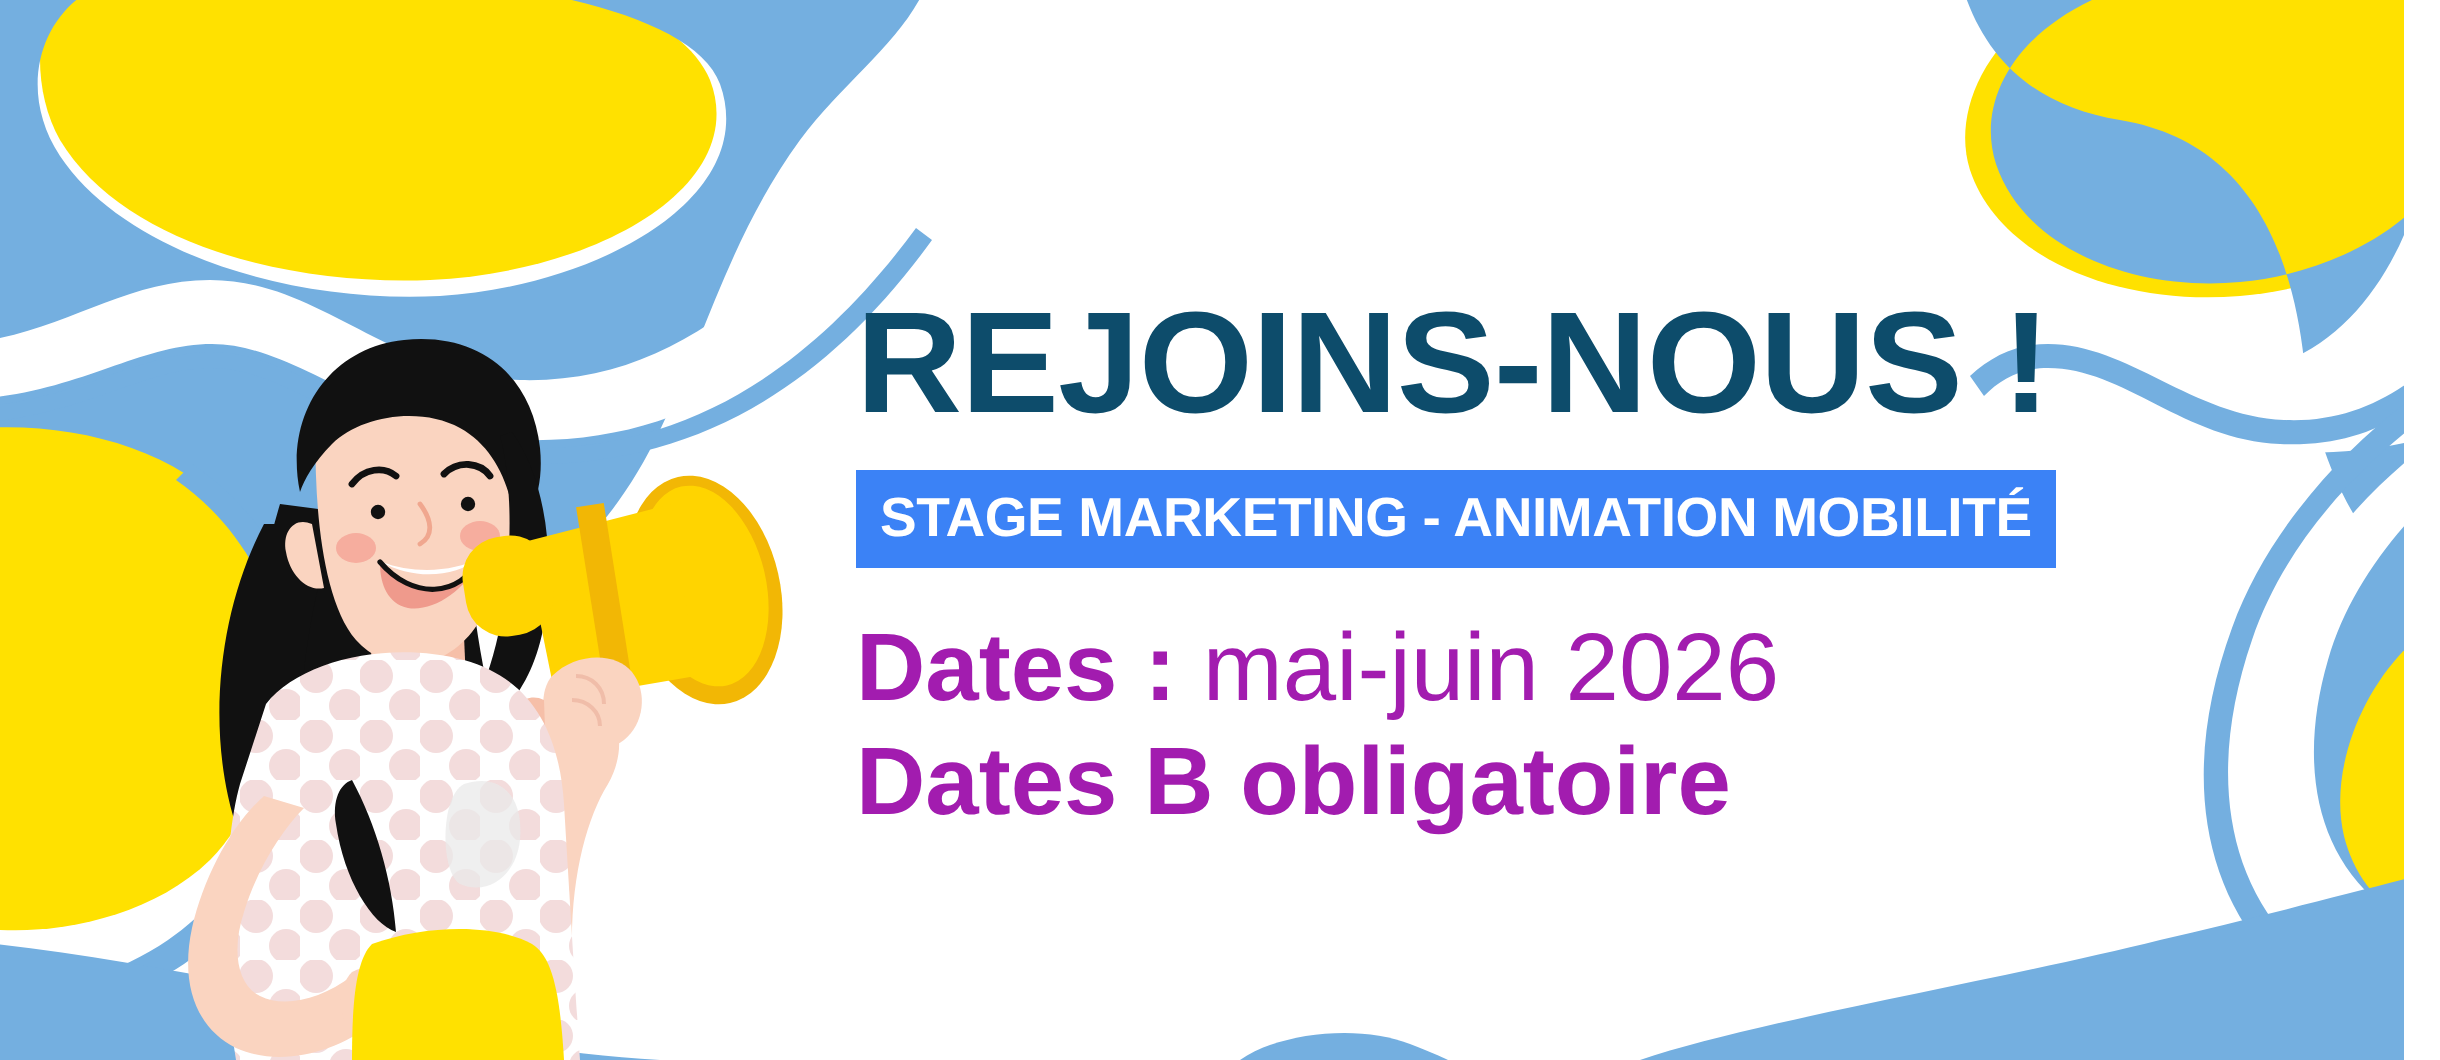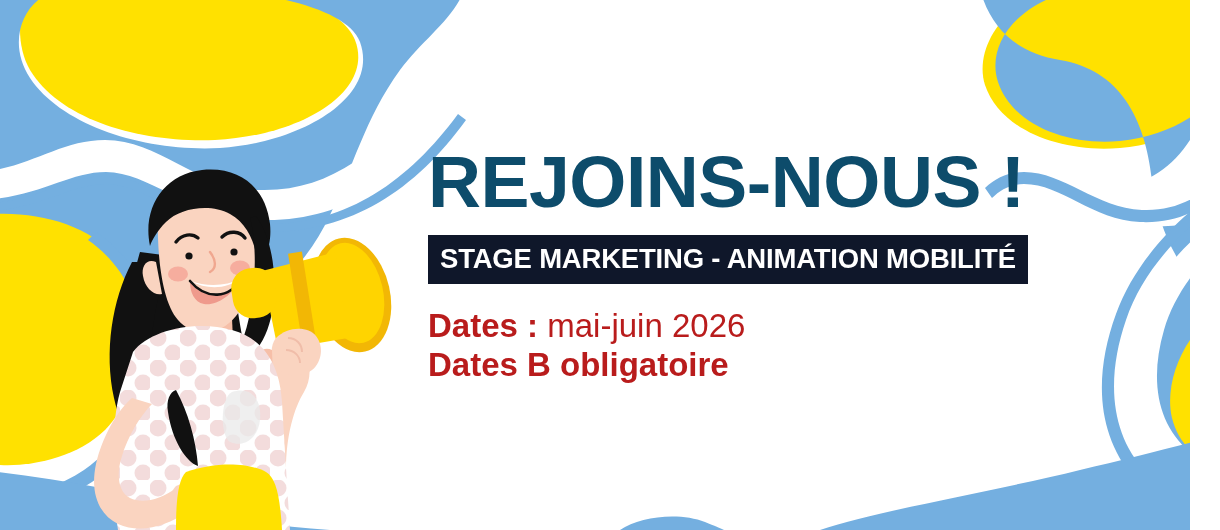--- a/index.html
+++ b/index.html
@@ -11,20 +11,21 @@
   body {
     font-family: "Liberation Sans", sans-serif;
   }
 
   .banner {
     position: relative;
     width: 1190px;
     height: 530px;
     overflow: hidden;
     background: #ffffff;
+    padding-left: 12px;
   }
 
   .banner-svg {
     position: absolute;
     top: 0;
     left: 0;
     width: 1220px;
     height: 530px;
     display: block;
   }
@@ -46,39 +47,39 @@
     letter-spacing: -0.5px;
     color: #0d4c6b;
     margin: 0;
     white-space: nowrap;
     transform: scaleX(1.02);
     transform-origin: left center;
   }
 
   .ribbon {
     display: inline-block;
-    background: #0f172a;
+    background: #3b82f6;
     color: #ffffff;
     font-weight: bold;
     font-size: 27.5px;
     letter-spacing: -0.2px;
     line-height: 1;
     padding: 10px 12px 11px 12px;
     margin-top: 18px;
     white-space: nowrap;
   }
 
   .detail-lines {
     margin-top: 22px;
   }
 
   .detail-line {
-    font-size: 33px;
+    font-size: 48px;
     line-height: 1.19;
-    color: #b91c1c;
+    color: #a21caf;
     white-space: nowrap;
   }
 
   .detail-line .strong {
     font-weight: bold;
   }
   .detail-line .light {
     font-weight: normal;
   }
   .detail-line.all-bold {

